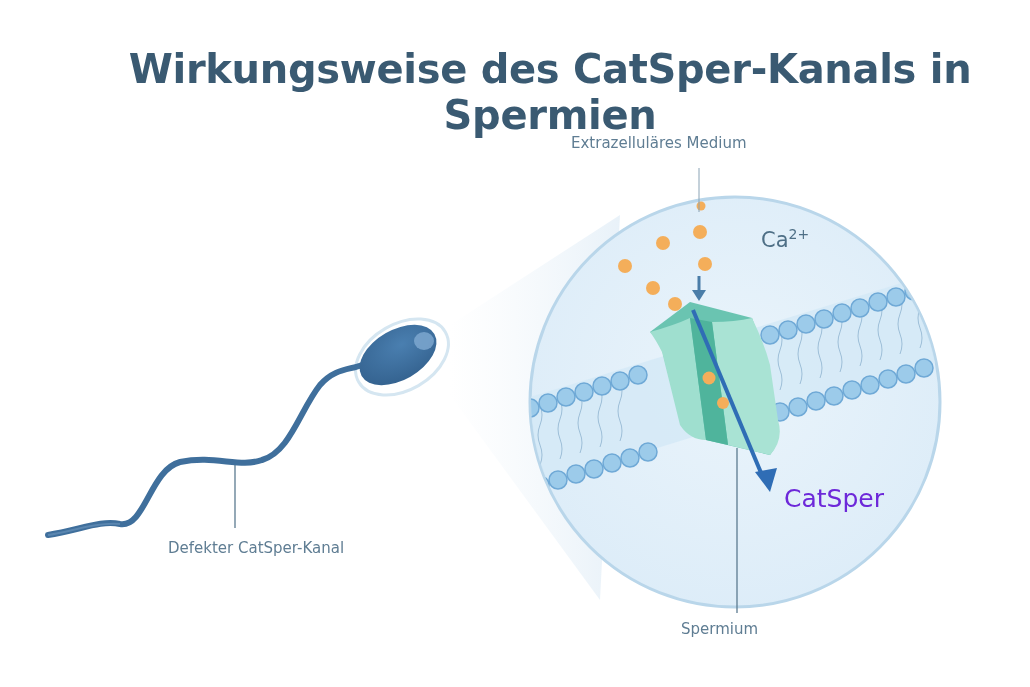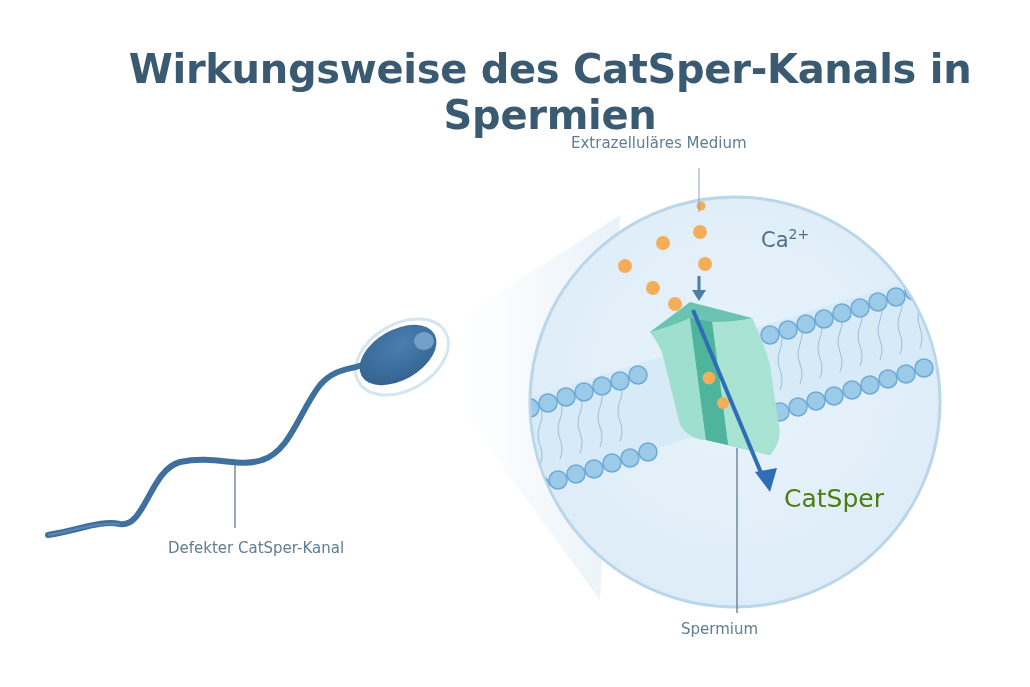--- a/index.html
+++ b/index.html
@@ -1,19 +1,19 @@
 <!DOCTYPE html>
 <html><head>
 <meta charset="utf-8">
 <style>
   html,body{margin:0;padding:0;background:#ffffff;}
   body{width:1030px;height:687px;position:relative;overflow:hidden;font-family:"DejaVu Sans","Liberation Sans",sans-serif;}
   .title{position:absolute;left:0;width:1030px;top:46px;text-align:center;padding-left:70px;box-sizing:border-box;font-size:40px;font-weight:bold;color:#3a5a72;letter-spacing:-0.3px;font-family:"DejaVu Sans",sans-serif;}
   .label{position:absolute;color:#5f7d93;font-size:15px;font-family:"DejaVu Sans",sans-serif;white-space:nowrap;}
-  .label-dark{color:#4d7c0f;font-size:25px;}
+  .label-dark{color:#6d28d9;font-size:25px;}
   svg.art{position:absolute;left:0;top:0;}
   .ca{position:absolute;left:720px;top:226px;font-size:21px;color:#4e6f86;font-family:"DejaVu Sans",sans-serif;margin-left:41px;}
   .ca sup{font-size:14px;vertical-align:8px;}
 </style>
 </head>
 <body>
 
 <div class="title">Wirkungsweise des CatSper-Kanals in Spermien</div>
 
 <svg class="art" width="1030" height="687" viewBox="0 0 1030 687">

